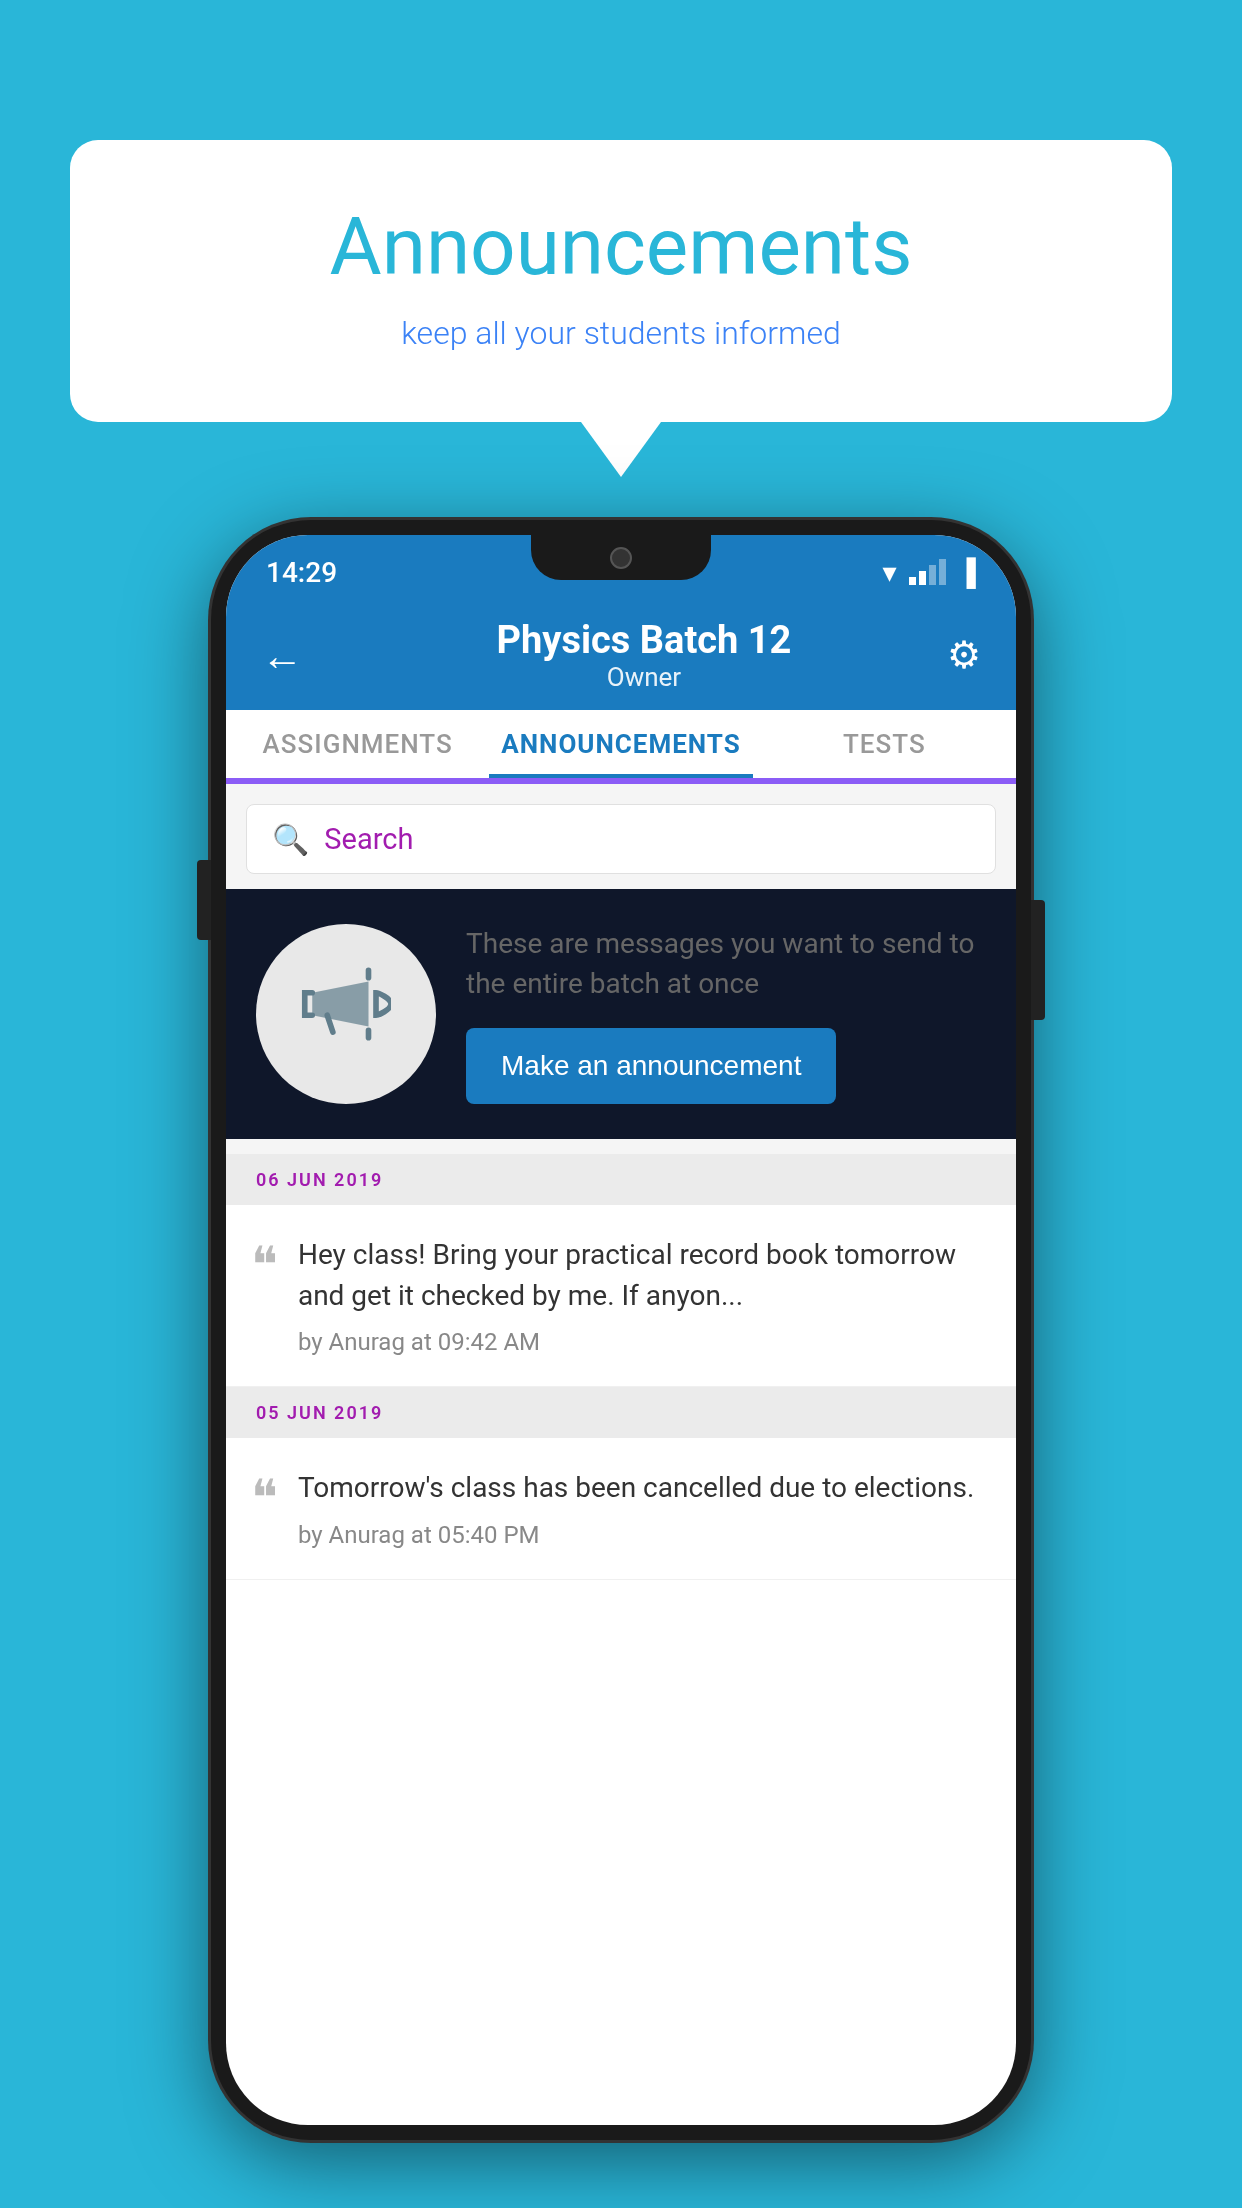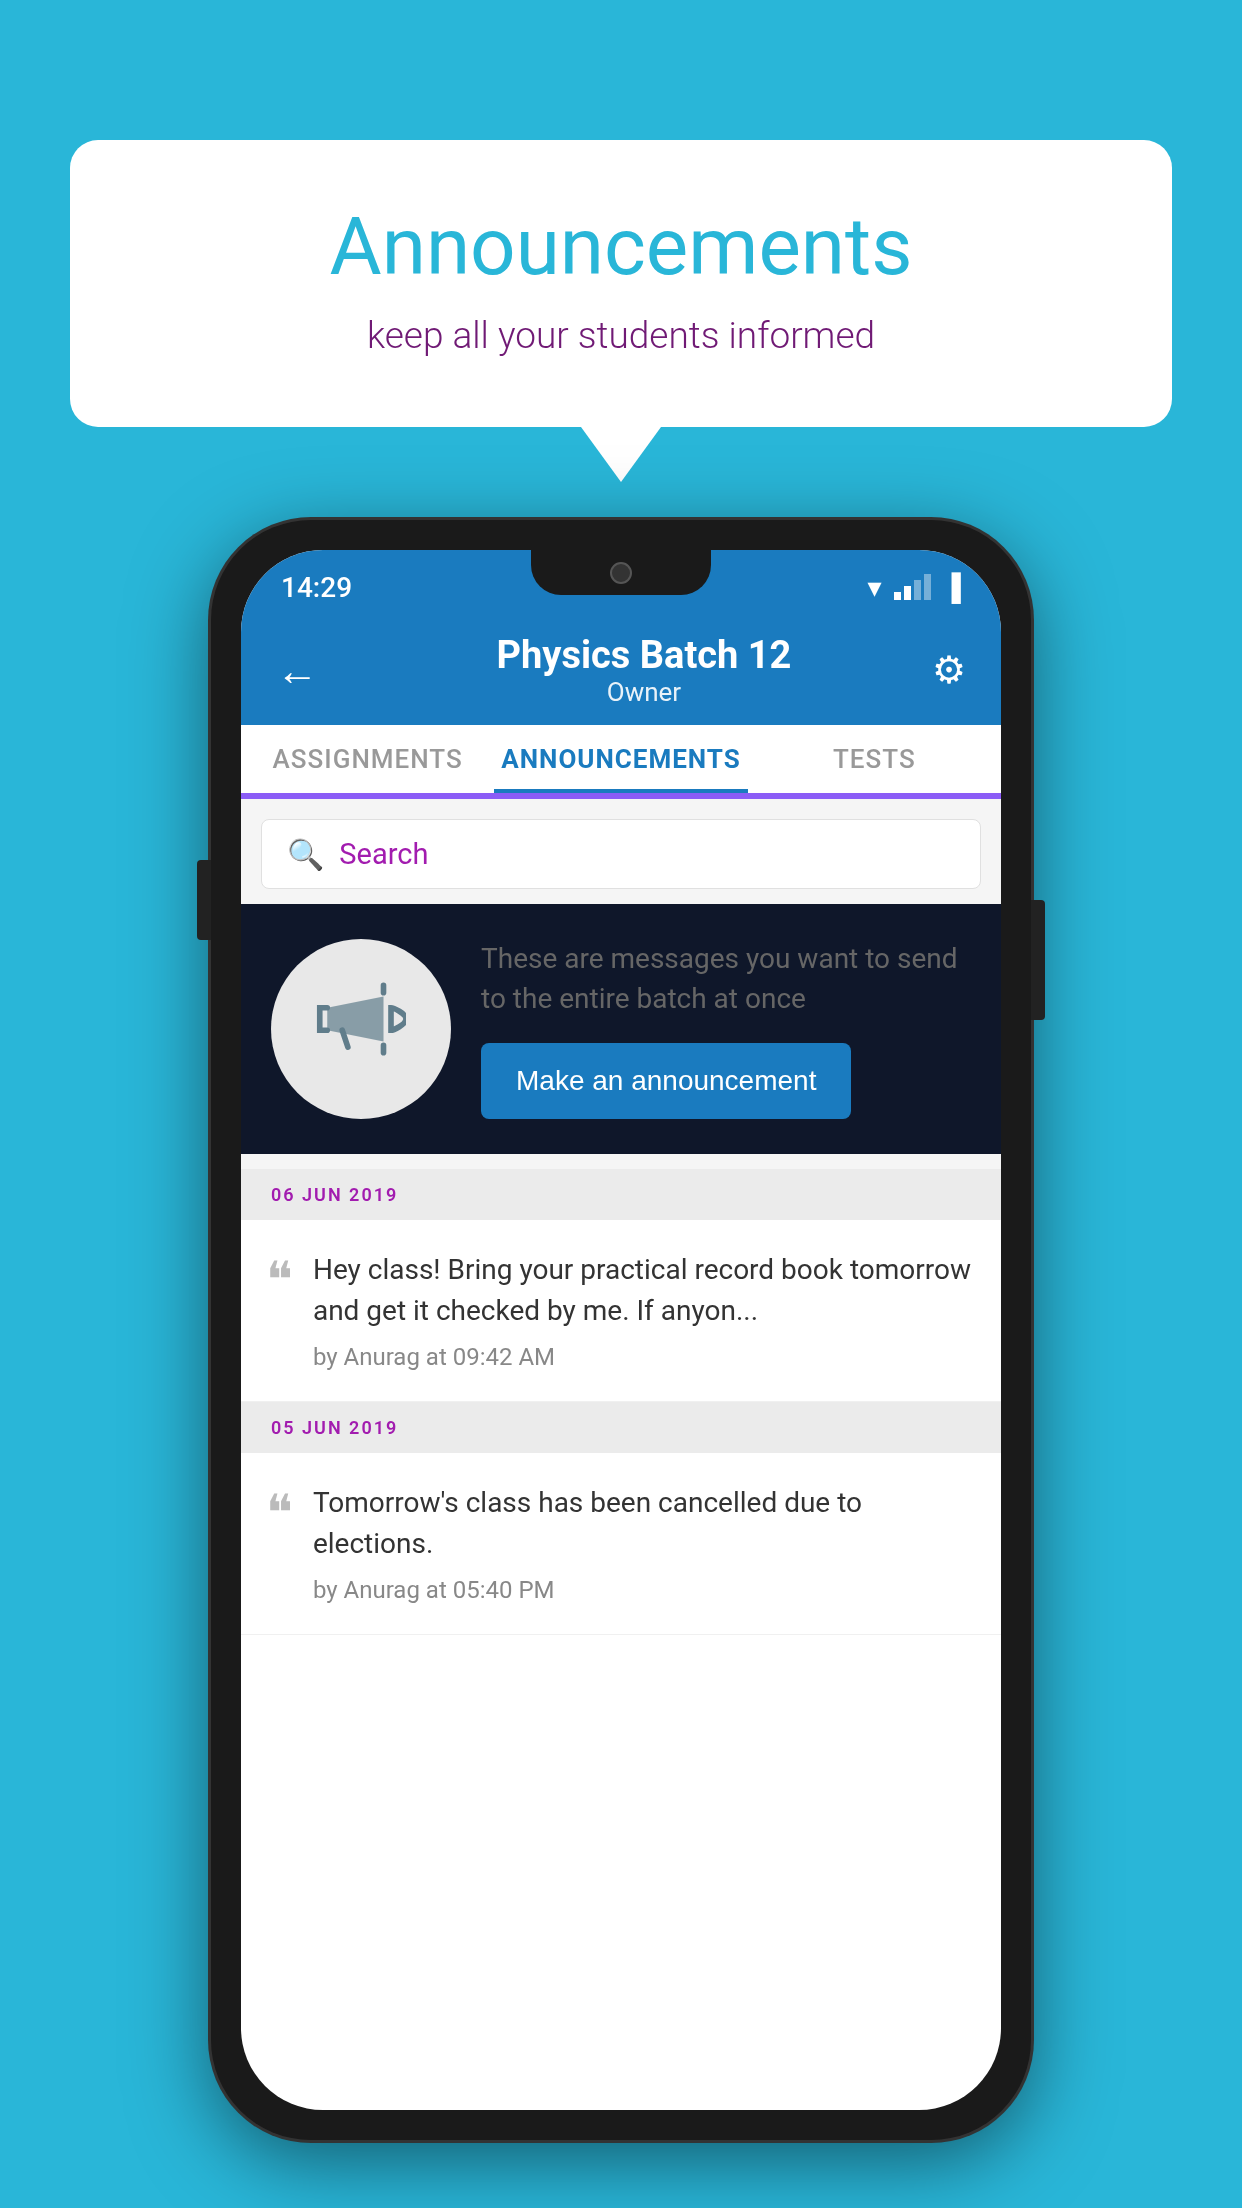--- a/index.html
+++ b/index.html
@@ -34,22 +34,22 @@
     }
 
     .speech-bubble-title {
       color: #29b6d8;
       font-size: 80px;
       font-weight: 400;
       margin-bottom: 20px;
     }
 
     .speech-bubble-subtitle {
-      color: #701a75;
-      font-size: 37px;
+      color: #3b82f6;
+      font-size: 32px;
       font-weight: 300;
     }
 
     .speech-bubble-arrow {
       width: 0;
       height: 0;
       border-left: 40px solid transparent;
       border-right: 40px solid transparent;
       border-top: 55px solid white;
     }
@@ -63,21 +63,21 @@
       width: 820px;
       height: 1620px;
     }
 
     .phone-outer {
       width: 820px;
       height: 1620px;
       background: #1a1a1a;
       border-radius: 100px;
       position: relative;
-      padding: 30px;
+      padding: 15px;
       box-shadow: 0 0 0 3px #333, 0 20px 80px rgba(0,0,0,0.5);
     }
 
     
     .phone-outer::before {
       content: '';
       position: absolute;
       left: -14px;
       top: 340px;
       width: 14px;

